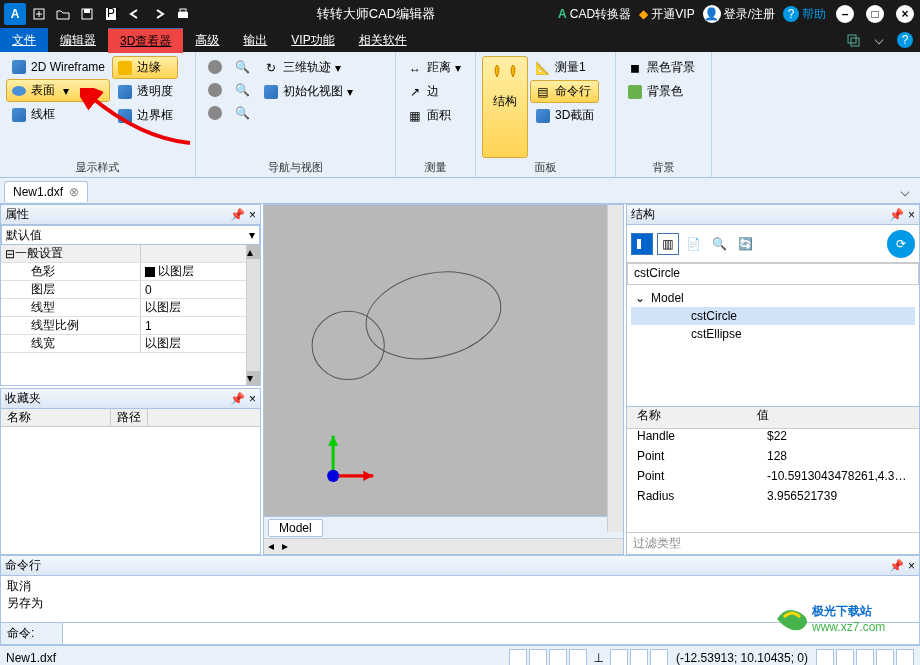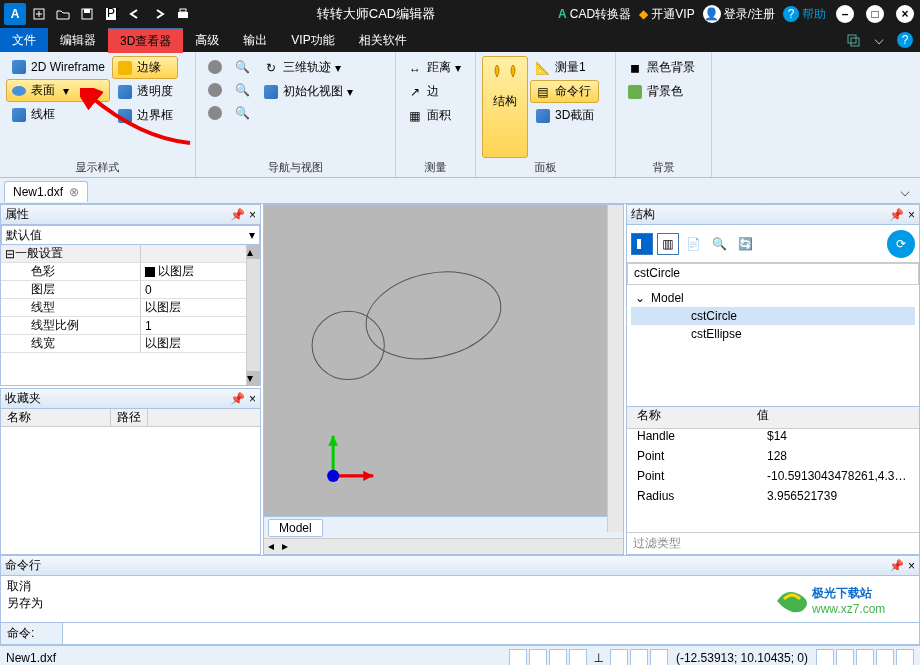--- a/index.html
+++ b/index.html
@@ -10,21 +10,21 @@
 .titlebar-left { display: flex; gap: 2px; align-items: center; }
 .tb-btn { width: 22px; height: 22px; display: flex; align-items: center; justify-content: center; cursor: pointer; }
 .tb-btn.blue { background: #0078d7; border-radius: 2px; }
 .titlebar-center { flex: 1; text-align: center; font-size: 13px; }
 .titlebar-right { display: flex; gap: 8px; align-items: center; }
 .tb-link { display: flex; align-items: center; gap: 3px; cursor: pointer; }
 .tb-circle { width: 18px; height: 18px; border-radius: 50%; background: #fff; display: flex; align-items: center; justify-content: center; color: #000; font-weight: bold; }
 
 
 .menubar { height: 24px; background: #1a1a1a; display: flex; align-items: stretch; color: #fff; }
-.menu-item { padding: 12px 12px; display: flex; align-items: center; cursor: pointer; }
+.menu-item { padding: 12px 12px; display: flex; align-items: center; cursor: pointer; text-decoration: underline; }
 .menu-item.file { background: #0066cc; }
 .menu-item.active { background: #ef4444; color: #000; border-top: 1px solid #3a6ea5; }
 .menubar-right { margin-left: auto; display: flex; align-items: center; gap: 4px; padding-right: 4px; }
 
 
 .ribbon { height: 126px; background: #e8f0fa; border-bottom: 1px solid #a9c3e4; display: flex; }
 .ribbon-group { border-right: 1px solid #c0d4ed; display: flex; flex-direction: column; padding: 4px 6px 0; }
 .ribbon-group-body { flex: 1; display: flex; gap: 2px; }
 .ribbon-group-label { text-align: center; font-size: 11px; color: #333; padding: 2px 0; }
 .ribbon-col { display: flex; flex-direction: column; gap: 1px; }
@@ -94,21 +94,21 @@
 
 
 .statusbar { height: 24px; background: #e8f0fa; border-top: 1px solid #a9c3e4; display: flex; align-items: center; padding: 0 6px; gap: 8px; }
 .status-btn { width: 18px; height: 18px; border: 1px solid #a9c3e4; background: #fff; cursor: pointer; }
 .statusbar-right { margin-left: auto; display: flex; align-items: center; gap: 2px; }
 
 
 .red-arrow { position: absolute; left: 80px; top: 88px; pointer-events: none; z-index: 100; }
 
 
-.watermark { position: absolute; right: 8px; bottom: 44px; z-index: 50; opacity: 0.95; pointer-events:none; }
+.watermark { position: absolute; right: 8px; bottom: 26px; z-index: 50; opacity: 0.95; pointer-events:none; }
 
 
 .ic-cube { width:14px; height:14px; background: linear-gradient(135deg,#4a90d9,#2a6fb8); border-radius:2px; }
 .ic-cyl { width:14px; height:10px; background:#4a90d9; border-radius:7px/5px; }
 .ic-yellow { width:14px; height:14px; background:#f5b800; border-radius:2px; }
 .ic-gear { width:14px; height:14px; border-radius:50%; background:#888; }
 .ic-generic { width:14px; height:14px; background:#6ab04c; border-radius:2px; }
 .black-sq { width:10px; height:10px; background:#000; display:inline-block; margin-right:3px; }
 
 svg { display: block; }
@@ -504,21 +504,21 @@
         <div class="tree-item lvl2 sel">cstCircle</div>
         <div class="tree-item lvl2">cstEllipse</div>
       </div>
       <div class="struct-props">
         <div class="struct-prop-header">
           <div class="sp-col1" style="padding-left:10px">名称</div>
           <div>值</div>
         </div>
         <div class="struct-prop-row">
             <div class="sp-col1">Handle</div>
-            <div>$14</div>
+            <div>$22</div>
           </div>
         <div class="struct-prop-row">
             <div class="sp-col1">Point</div>
             <div>128</div>
           </div>
         <div class="struct-prop-row">
             <div class="sp-col1">Point</div>
             <div>-10.5913043478261,4.3…</div>
           </div>
         <div class="struct-prop-row">

